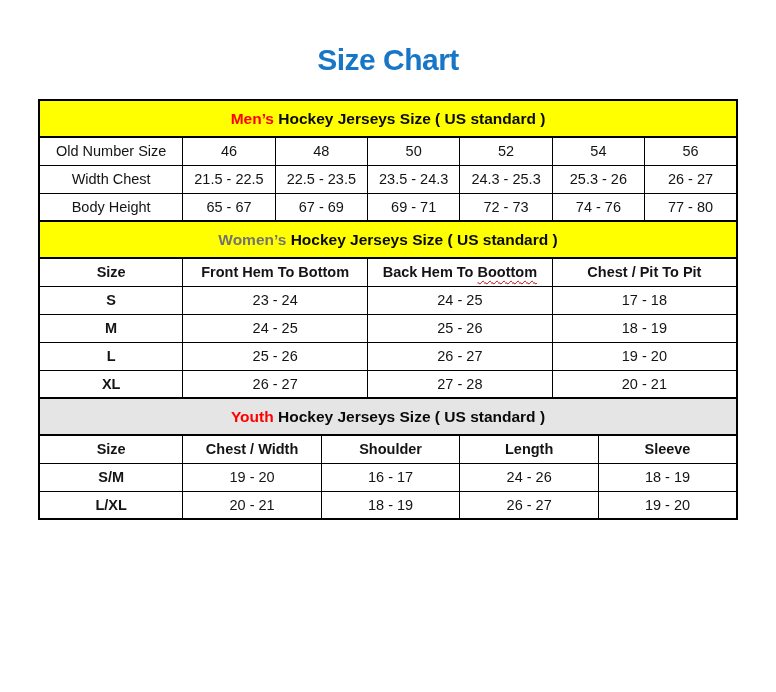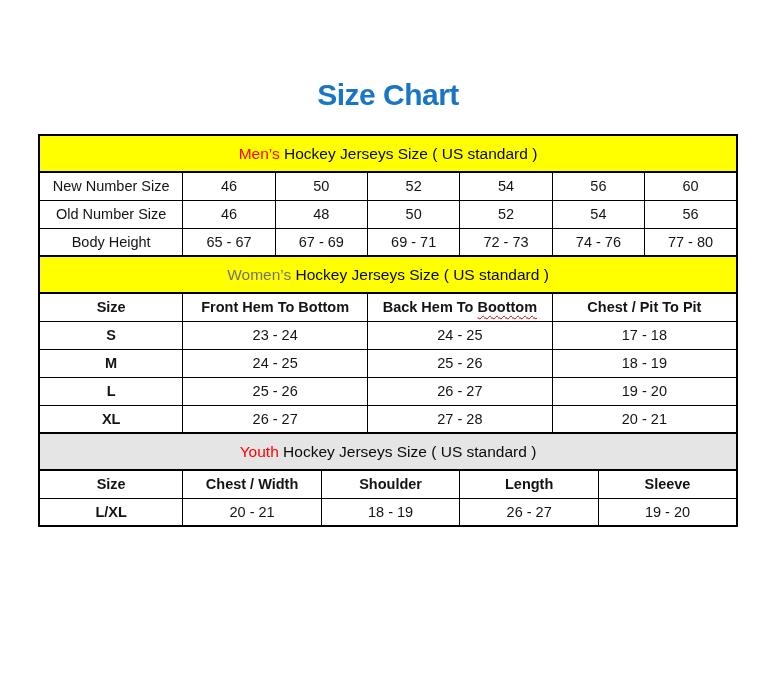--- a/index.html
+++ b/index.html
@@ -4,21 +4,21 @@
 <style>
   * { box-sizing: border-box; }
   html, body {
     margin: 0; padding: 0;
     width: 776px; height: 692px;
     background: #ffffff;
     font-family: "Liberation Sans", sans-serif;
     overflow: hidden;
   }
   .title {
-    margin: 78px 0 22px 0;
+    margin: 43px 0 22px 0;
     text-align: center;
     font-size: 30px;
     line-height: 34px;
     font-weight: 700;
     letter-spacing: -0.5px;
     color: #1776C6;
   }
   #tables-root { width: 700px; margin-left: 38px; }
   table.size-table {
     border-collapse: collapse;
@@ -37,21 +37,21 @@
     color: #141414;
     height: 28px;
     white-space: nowrap;
     overflow: hidden;
   }
   th.band {
     height: 37px;
     background: #FFFF00;
     border: 2px solid #000;
     font-size: 15.5px;
-    font-weight: 400;
+    font-weight: 700;
     color: #0a0a0a;
   }
   .band-highlight { color: #FF0000; }
   th.col-h { font-weight: 700; }
   td.row-label { font-weight: 400; }
   table.womens td.row-label, table.youth td.row-label { font-weight: 700; }
   td.cell { font-weight: 400; }
   .squiggle {
     text-decoration-line: underline;
     text-decoration-style: wavy;
@@ -74,36 +74,36 @@
         <col>
         <col>
         <col>
         <col>
       </colgroup>
       <tbody>
         <tr>
           <th colspan="7" class="band" style="background: rgb(255, 255, 0);"><span class="band-highlight" style="color: rgb(255, 0, 0);">Men’s</span><span> Hockey Jerseys Size ( US standard )</span></th>
         </tr>
         <tr>
-          <td class="row-label">New Number Size</td>
-          <td class="cell">46</td>
-          <td class="cell">50</td>
-          <td class="cell">52</td>
-          <td class="cell">54</td>
-          <td class="cell">56</td>
-          <td class="cell">60</td>
-        </tr>
-        <tr>
           <td class="row-label">Old Number Size</td>
           <td class="cell">46</td>
           <td class="cell">48</td>
           <td class="cell">50</td>
           <td class="cell">52</td>
           <td class="cell">54</td>
           <td class="cell">56</td>
+        </tr>
+        <tr>
+          <td class="row-label">Width Chest</td>
+          <td class="cell">21.5 - 22.5</td>
+          <td class="cell">22.5 - 23.5</td>
+          <td class="cell">23.5 - 24.3</td>
+          <td class="cell">24.3 - 25.3</td>
+          <td class="cell">25.3 - 26</td>
+          <td class="cell">26 - 27</td>
         </tr>
         <tr>
           <td class="row-label">Body Height</td>
           <td class="cell">65 - 67</td>
           <td class="cell">67 - 69</td>
           <td class="cell">69 - 71</td>
           <td class="cell">72 - 73</td>
           <td class="cell">74 - 76</td>
           <td class="cell">77 - 80</td>
         </tr>
@@ -165,20 +165,27 @@
           <th colspan="5" class="band" style="background: #e5e5e5;"><span class="band-highlight" style="color: rgb(255, 0, 0);">Youth</span><span> Hockey Jerseys Size ( US standard )</span></th>
         </tr>
         <tr>
           <th class="col-h">Size</th>
           <th class="col-h">Chest / Width</th>
           <th class="col-h">Shoulder</th>
           <th class="col-h">Length</th>
           <th class="col-h">Sleeve</th>
         </tr>
         <tr>
+          <td class="row-label">S/M</td>
+          <td class="cell">19 - 20</td>
+          <td class="cell">16 - 17</td>
+          <td class="cell">24 - 26</td>
+          <td class="cell">18 - 19</td>
+        </tr>
+        <tr>
           <td class="row-label">L/XL</td>
           <td class="cell">20 - 21</td>
           <td class="cell">18 - 19</td>
           <td class="cell">26 - 27</td>
           <td class="cell">19 - 20</td>
         </tr>
       </tbody>
     </table>
   </div>
 

